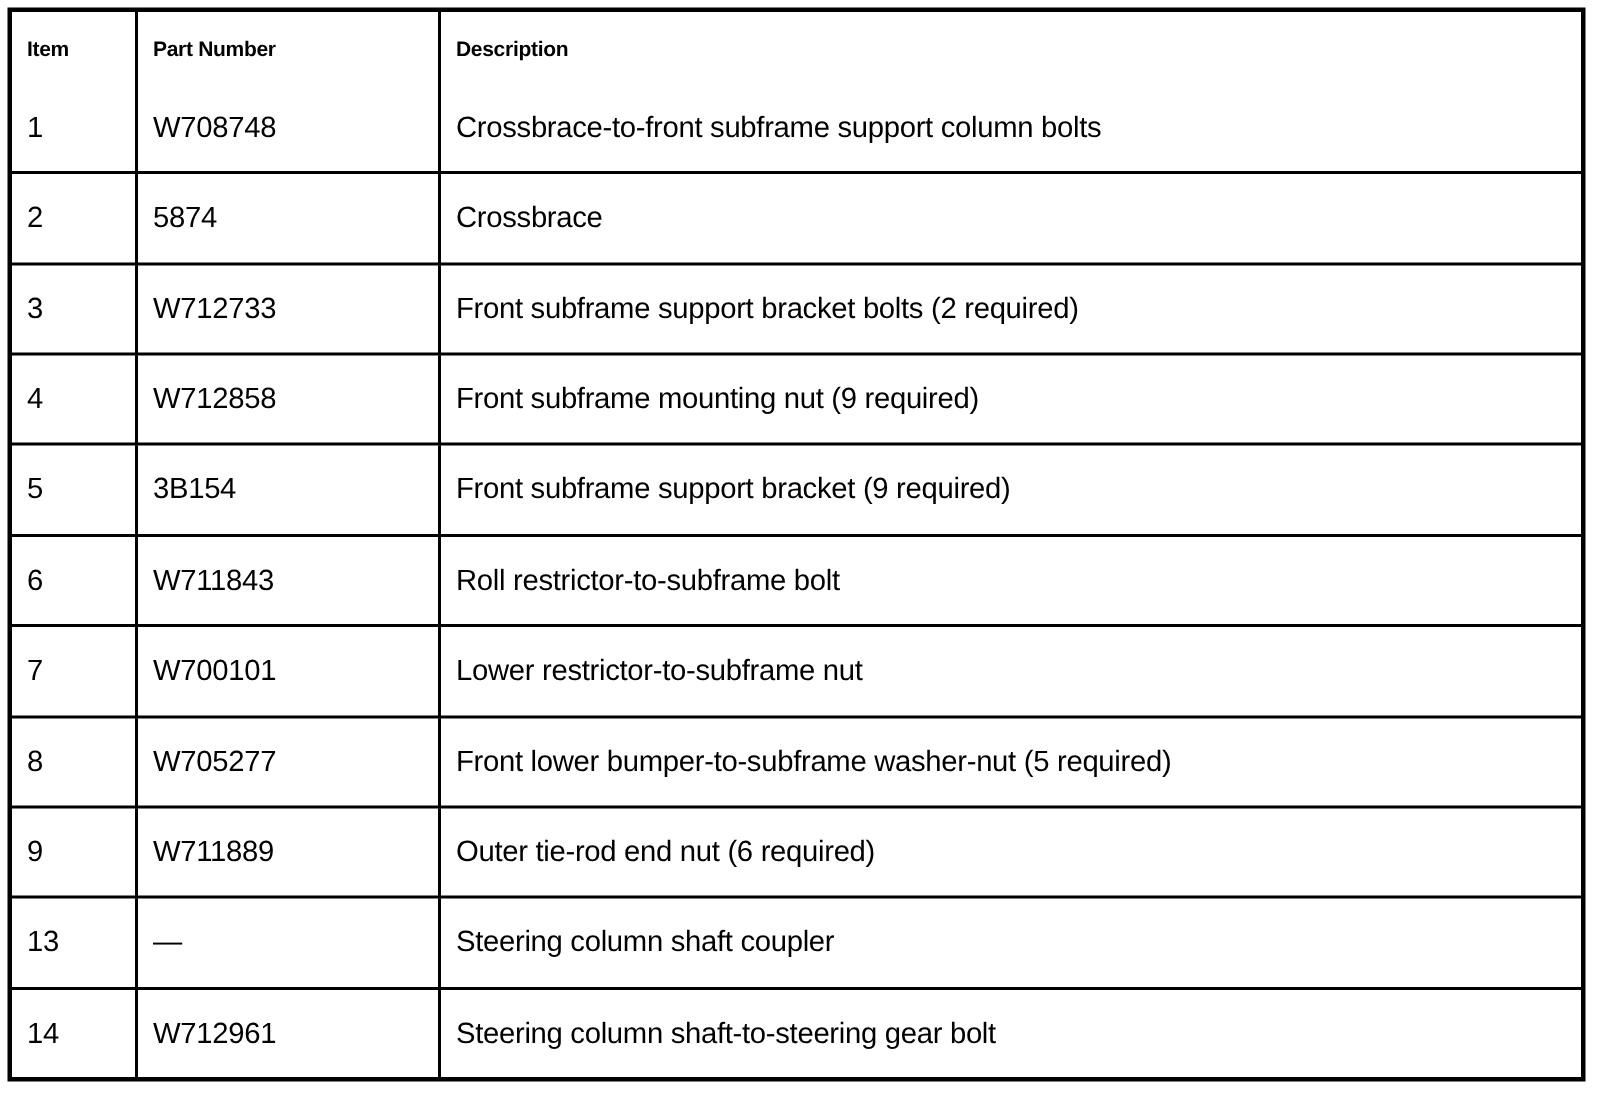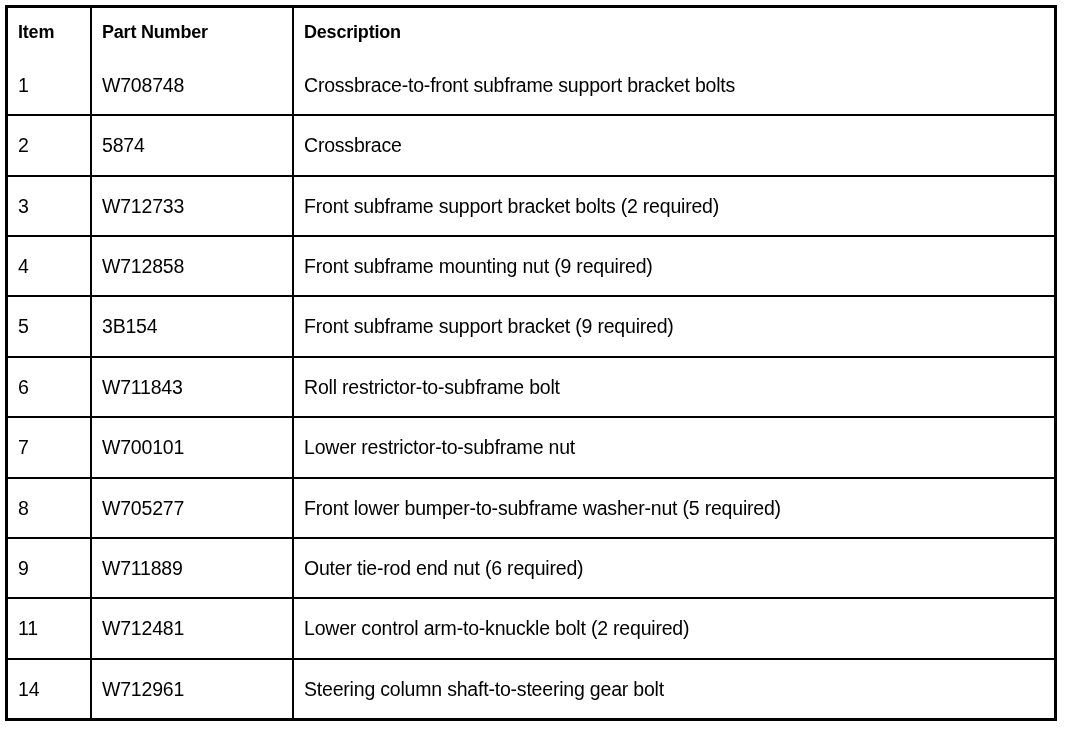--- a/index.html
+++ b/index.html
@@ -51,21 +51,21 @@
   table.parts-table th:last-child,
   table.parts-table td:last-child {
     border-right: none;
   }
   table.parts-table tr:last-child th,
   table.parts-table tr:last-child td {
     border-bottom: none;
   }
   table.parts-table thead th {
     font-weight: bold;
-    font-size: 18px;
+    font-size: 14px;
     height: 48px;
   }
   table.parts-table tbody td {
     font-weight: normal;
     height: 47.5px;
   }
   .dash-cell {
     letter-spacing: 0;
   }
 </style>
@@ -83,21 +83,21 @@
       <tr>
         <th>Item</th>
         <th>Part Number</th>
         <th>Description</th>
       </tr>
     </thead>
     <tbody>
       <tr>
         <td>1</td>
         <td>W708748</td>
-        <td>Crossbrace-to-front subframe support bracket bolts</td>
+        <td>Crossbrace-to-front subframe support column bolts</td>
       </tr>
       <tr>
         <td>2</td>
         <td>5874</td>
         <td>Crossbrace</td>
       </tr>
       <tr>
         <td>3</td>
         <td>W712733</td>
         <td>Front subframe support bracket bolts (2 required)</td>
@@ -126,23 +126,23 @@
         <td>8</td>
         <td>W705277</td>
         <td>Front lower bumper-to-subframe washer-nut (5 required)</td>
       </tr>
       <tr>
         <td>9</td>
         <td>W711889</td>
         <td>Outer tie-rod end nut (6 required)</td>
       </tr>
       <tr>
-        <td>11</td>
-        <td>W712481</td>
-        <td>Lower control arm-to-knuckle bolt (2 required)</td>
+        <td>13</td>
+        <td class="dash-cell">—</td>
+        <td>Steering column shaft coupler</td>
       </tr>
       <tr>
         <td>14</td>
         <td>W712961</td>
         <td>Steering column shaft-to-steering gear bolt</td>
       </tr>
     </tbody>
   </table>
 </div>
 

